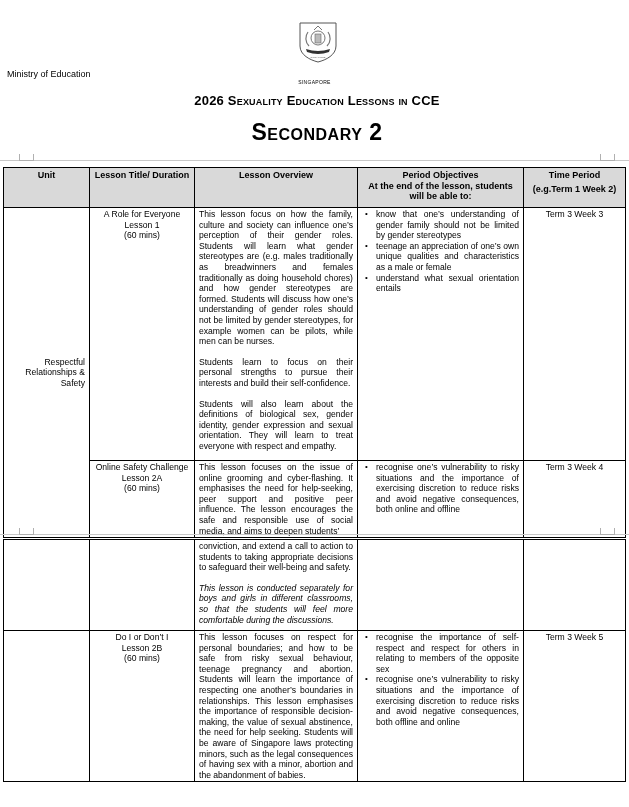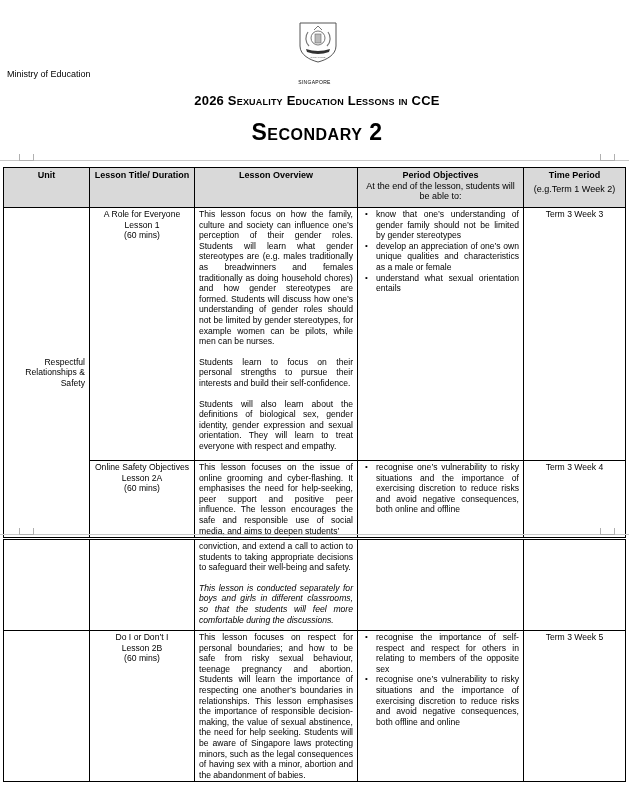--- a/index.html
+++ b/index.html
@@ -9,21 +9,21 @@
   .logo { left:296px; top:20px; width:44px; height:44px; }
   .ministry { left:0; width:629px; top:69px; text-align:left; font-size:9px;padding-left:7px; }
   .singapore { left:0; width:629px; top:79px; text-align:center; font-size:5px; letter-spacing:0.3px; }
   .title1 { left:0; width:634px; top:93px; text-align:center; font-size:13px; font-weight:bold; font-variant:small-caps; letter-spacing:0.2px; }
   .title2 { left:0; width:634px; top:119px; text-align:center; font-size:23px; font-weight:bold; font-variant:small-caps; letter-spacing:0.5px; }
   .pagebreak { height:1px; background:#c8c8c8; left:0; width:629px; }
   .cornermark { height:6px; width:13px; border-bottom:1px solid #b0b0b0; border-left:1px solid #b0b0b0; border-right:1px solid #b0b0b0; border-top:none; }
   table.grid { position:absolute; left:3px; width:622px; border-collapse:collapse; table-layout:fixed; font-size:8.6px; line-height:10.6px; }
   table.grid td, table.grid th { border:1px solid #000; vertical-align:top; padding:1px 4px; }
   table.grid th { background:#d9d9d9; font-weight:bold; text-align:center; font-size:9px; height:36px; padding-top:2px;margin-top:20px; }
-  th .sub { font-weight:normal; display:block; }
+  th .sub { font-weight:bold; display:block; }
   .center { text-align:center;margin-top:12px; }
   .just { text-align:justify; }
   .para { margin:0 0 10px 0; }
   .para:last-child { margin-bottom:0; }
   .italic { font-style:italic; }
   ul.obj { margin:0; padding:0 0 0 14px; list-style:none; }
   ul.obj li { position:relative; text-align:justify; margin:0; }
   ul.obj li::before { content:"\2022"; position:absolute; left:-11px; top:0; font-size:8px; }
   .unitcell { vertical-align:middle !important; text-align:right; }
 </style>
@@ -57,48 +57,48 @@
       <col style="width:163px">
       <col style="width:166px">
       <col style="width:102px">
   </colgroup>
   <tbody>
       <tr>
     <th><span>Unit</span></th>
     <th><span>Lesson Title/ Duration</span></th>
     <th><span>Lesson Overview</span></th>
     <th><span>Period Objectives</span><span class="sub">At the end of the lesson, students will be able to:</span></th>
-    <th><span>Time Period</span><span class="sub" style="font-weight:normal;margin-top:3px">(e.g.Term 1 Week 2)</span></th>
+    <th><span>Time Period</span><span class="sub" style="font-weight:bold;margin-top:3px">(e.g.Term 1 Week 2)</span></th>
   </tr>
   <tr style="height:253px;">
     <td rowspan="2" class="unitcell">
       <span>Respectful Relationships &amp; Safety</span>
     </td>
     <td class="center">
       <div>A Role for Everyone</div>
       <div>Lesson 1</div>
       <div>(60 mins)</div>
     </td>
     <td class="just">
       <p class="para">This lesson focus on how the family, culture and society can influence one’s perception of their gender roles. Students will learn what gender stereotypes are (e.g. males traditionally as breadwinners and females traditionally as doing household chores) and how gender stereotypes are formed.  Students will discuss how one’s understanding of gender roles should not be limited by gender stereotypes, for example women can be pilots, while men can be nurses.</p>
       <p class="para">Students learn to focus on their personal strengths to pursue their interests and build their self-confidence.</p>
       <p class="para">Students will also learn about the definitions of biological sex, gender identity, gender expression and sexual orientation. They will learn to treat everyone with respect and empathy.</p>
     </td>
     <td>
       <ul class="obj">
         <li>know that one’s understanding of gender family should not be limited by gender stereotypes</li>
-        <li>develop an appreciation of one’s own unique qualities and characteristics as a male or female</li>
+        <li>teenage an appreciation of one’s own unique qualities and characteristics as a male or female</li>
         <li>understand what sexual orientation entails</li>
       </ul>
     </td>
     <td class="center">Term 3 Week 3</td>
   </tr>
   <tr style="height:73px;">
     <td class="center">
-      <div>Online Safety Objectives</div>
+      <div>Online Safety Challenge</div>
       <div>Lesson 2A</div>
       <div>(60 mins)</div>
     </td>
     <td class="just">
       <p class="para">This lesson focuses on the issue of online grooming and cyber-flashing. It emphasises the need for help-seeking, peer support and positive peer influence. The lesson encourages the safe and responsible use of social media, and aims to deepen students’</p>
     </td>
     <td>
       <ul class="obj">
         <li>recognise one’s vulnerability to risky situations and the importance of exercising discretion to reduce risks and avoid negative consequences, both online and offline</li>
       </ul>

